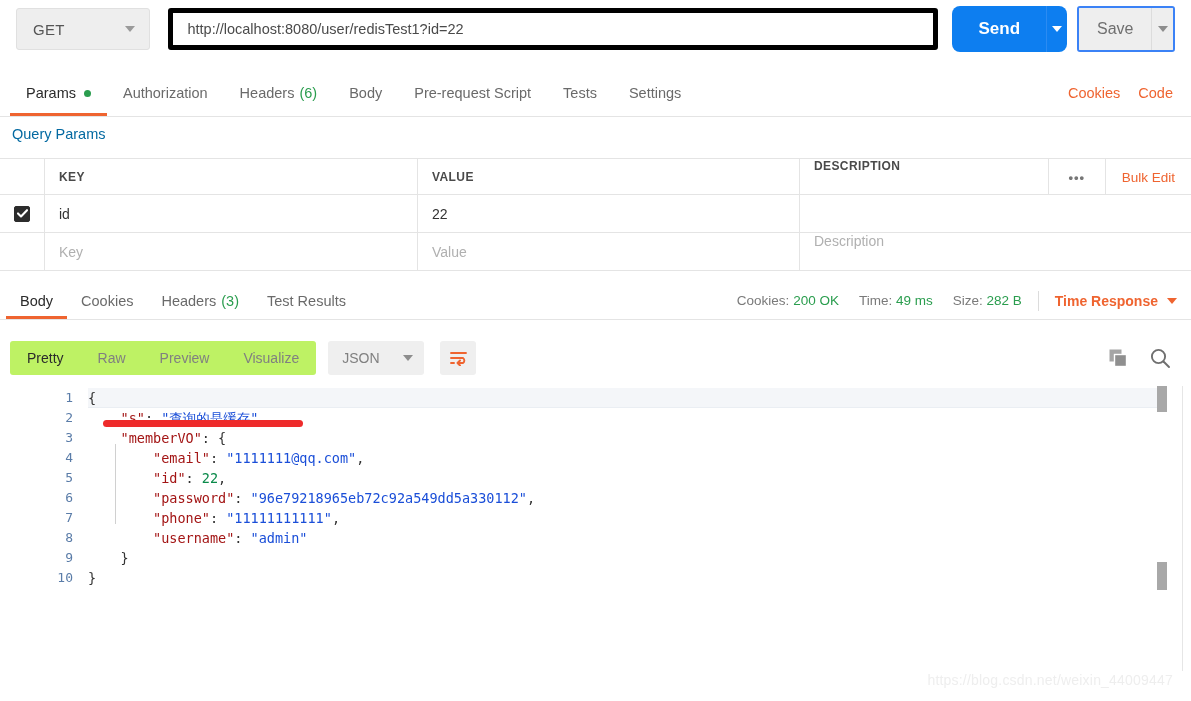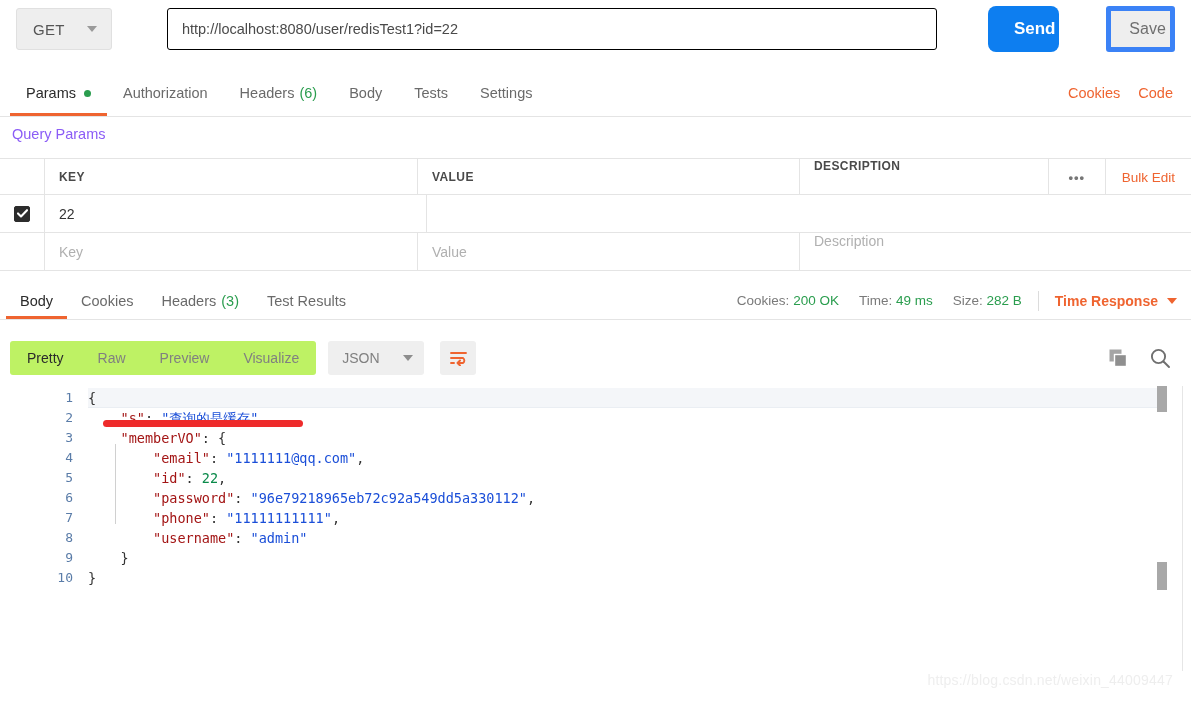--- a/index.html
+++ b/index.html
@@ -11,38 +11,37 @@
     overflow: hidden;
   }
   body { position: relative; }
 
   
   .req-bar {
     position: absolute; left: 0; top: 0; width: 1191px; height: 58px;
     background: #ffffff;
     display: flex; align-items: center;
     padding: 0 16px;
-    gap: 37px;
   }
   .method-box {
     width: 148px; height: 42px;
     background: #eeeeee; border: 1px solid #e0e0e0; border-radius: 3px;
     display: flex; align-items: center; justify-content: space-between;
     padding: 0 14px 0 16px;
     font-size: 15px; color: #555;
   }
   .method-label { font-size: 15px; color: #555; letter-spacing: .3px; }
   .caret-dn {
     width: 0; height: 0;
     border-left: 5px solid transparent; border-right: 5px solid transparent;
     border-top: 6px solid #9a9a9a;
   }
   .url-box {
     flex: 0 0 770px; height: 42px; margin-left: 18px;
-    background: #ffffff; border: 1px solid #000000; border-radius: 3px;
+    background: #ffffff; border: 5px solid #000000; border-radius: 3px;
     display: flex; align-items: center; padding: 0 14px;
     font-size: 14.5px; color: #4a4a4a;
   }
   .send-group {
     margin-left: 14px; height: 46px; display: flex; align-items: stretch;
     border-radius: 8px; overflow: hidden;
   }
   .send-btn {
     background: #0d7ef0; color: #fff; font-size: 17px; font-weight: bold;
     padding: 0 26px; display: flex; align-items: center; border: none;
@@ -52,21 +51,21 @@
     background: #0d7ef0; width: 36px; display: flex; align-items: center;
     justify-content: center; border-left: 1px solid #2b8bf2; cursor: pointer;
   }
   .send-caret i {
     width: 0; height: 0;
     border-left: 5px solid transparent; border-right: 5px solid transparent;
     border-top: 6px solid #fff;
   }
   .save-group {
     margin-left: 10px; height: 46px; display: flex; align-items: stretch;
-    border: 5px solid #3b82f6; border-radius: 3px; overflow: hidden;
+    border: 2px solid #3b82f6; border-radius: 3px; overflow: hidden;
     background: #eeeeee;
   }
   .save-btn {
     background: #eeeeee; color: #6f6f6f; font-size: 16px;
     padding: 0 18px; display: flex; align-items: center; border: none;
     font-family: "Liberation Sans", sans-serif; cursor: pointer;
   }
   .save-caret {
     background: #eeeeee; width: 34px; display: flex; align-items: center;
     justify-content: center; border-left: 1px solid #dcdcdc; cursor: pointer;
@@ -101,21 +100,21 @@
   .count-green { color: #2a9d4e; margin-left: 5px; }
   .tabs-right {
     margin-left: auto; display: flex; align-items: center;
     height: 46px; padding-right: 18px; gap: 18px;
   }
   .link-orange { color: #ef6430; font-size: 14.5px; cursor: pointer; }
 
   
   .qp-title {
     position: absolute; left: 12px; top: 126px;
-    font-size: 14.5px; color: #8b5cf6;
+    font-size: 14.5px; color: #0369a1;
   }
   .params-table {
     position: absolute; left: 0; top: 158px; width: 1191px;
     border-top: 1px solid #e4e4e4;
     font-size: 14px;
   }
   .pt-row { display: flex; height: 38px; border-bottom: 1px solid #e4e4e4; }
   .pt-head { height: 36px; }
   .pt-chk {
     width: 45px; border-right: 1px solid #e4e4e4;
@@ -296,20 +295,23 @@
   </div>
   <div class="rtab">
     <span>Authorization</span>
   </div>
   <div class="rtab">
     <span>Headers</span>
     <span class="count-green">(6)</span>
   </div>
   <div class="rtab">
     <span>Body</span>
+  </div>
+  <div class="rtab">
+    <span>Pre-request Script</span>
   </div>
   <div class="rtab">
     <span>Tests</span>
   </div>
   <div class="rtab">
     <span>Settings</span>
   </div>
   <div class="tabs-right">
     <span class="link-orange">Cookies</span>
     <span class="link-orange">Code</span>
@@ -334,20 +336,21 @@
   </div>
 
   <div class="pt-row">
     <div class="pt-chk">
       <span class="chk">
         <svg width="11" height="9" viewBox="0 0 11 9">
           <path d="M1 4.4 L4 7.4 L10 1.2" stroke="#ffffff" stroke-width="2.1" fill="none" stroke-linecap="round" stroke-linejoin="round"></path>
         </svg>
       </span>
     </div>
+    <div class="pt-key">id</div>
     <div class="pt-val">22</div>
     <div class="pt-desc"></div>
   </div>
 
   <div class="pt-row">
     <div class="pt-chk"></div>
     <div class="pt-key ph">Key</div>
     <div class="pt-val ph">Value</div>
     <div class="pt-desc ph">Description</div>
   </div>

